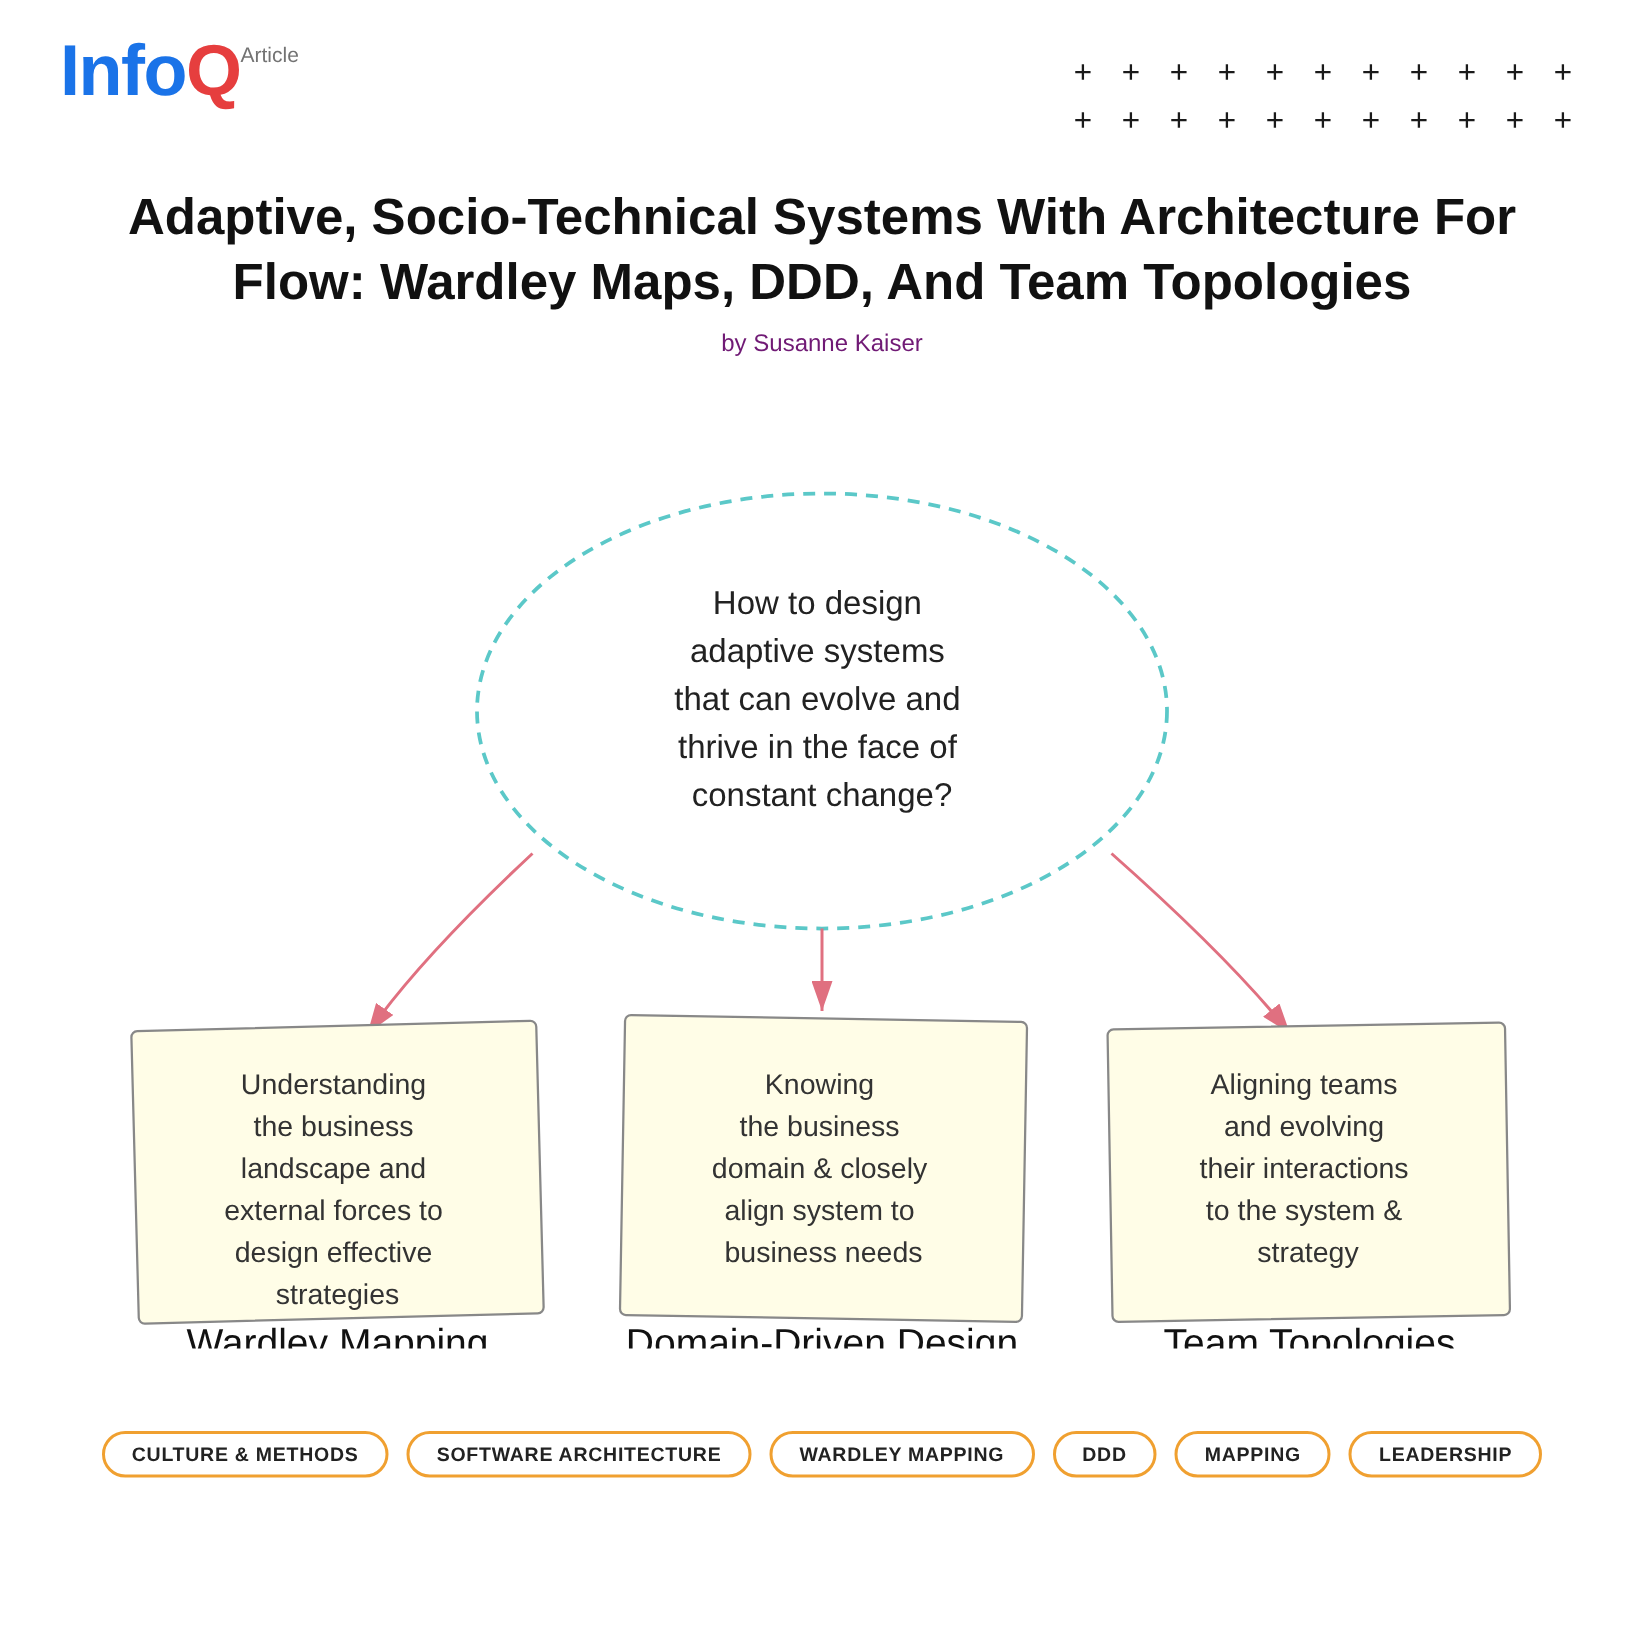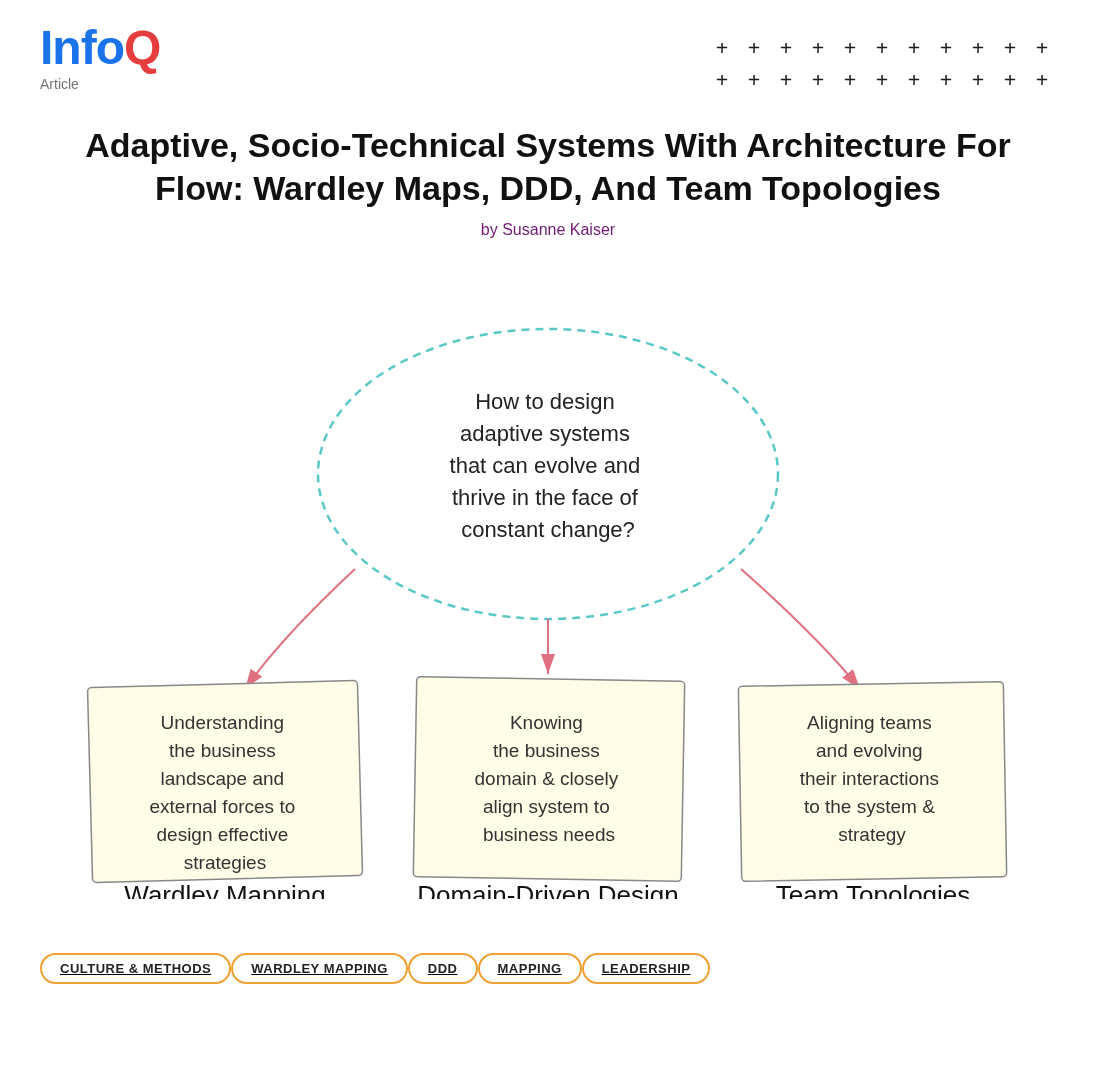--- a/index.html
+++ b/index.html
@@ -15,21 +15,21 @@
     
     .header {
       display: flex;
       align-items: flex-start;
       justify-content: space-between;
       padding: 24px 40px 0 40px;
     }
 
     .logo-area {
       display: flex;
-      flex-direction: column;
+      flex-direction: row;
     }
 
     .logo {
       font-family: Arial, sans-serif;
       font-weight: 900;
       font-size: 48px;
       color: #1a73e8;
       line-height: 1;
       letter-spacing: -1px;
     }
@@ -95,24 +95,24 @@
     .diagram-svg {
       width: 100%;
       height: 620px;
     }
 
     
     .tags-row {
       display: flex;
       flex-direction: row;
       align-items: center;
-      gap: 0;
+      justify-content: center;
+      gap: 12px;
       padding: 20px 40px 30px 40px;
       flex-wrap: wrap;
-      text-decoration: underline;
     }
 
     .tag {
       border: 2px solid #f0a030;
       border-radius: 20px;
       padding: 6px 18px;
       font-family: Arial, sans-serif;
       font-size: 13px;
       font-weight: 700;
       color: #222;
@@ -236,17 +236,18 @@
 
     <text x="813" y="625" text-anchor="middle" font-family="'Segoe UI', Arial, sans-serif" font-size="26" font-weight="400" fill="#111">Team Topologies</text>
 
     <path d="M 715 633 Q 740 641, 765 633 Q 790 625, 815 633 Q 840 641, 865 633 Q 890 625, 915 633" fill="none" stroke="#c060a0" stroke-width="2.5"></path>
 
   </svg>
 </div>
 
 <div class="tags-row">
   <span class="tag">CULTURE &amp; METHODS</span>
+  <span class="tag">SOFTWARE ARCHITECTURE</span>
   <span class="tag">WARDLEY MAPPING</span>
   <span class="tag">DDD</span>
   <span class="tag">MAPPING</span>
   <span class="tag">LEADERSHIP</span>
 </div>
 
 </body></html>

